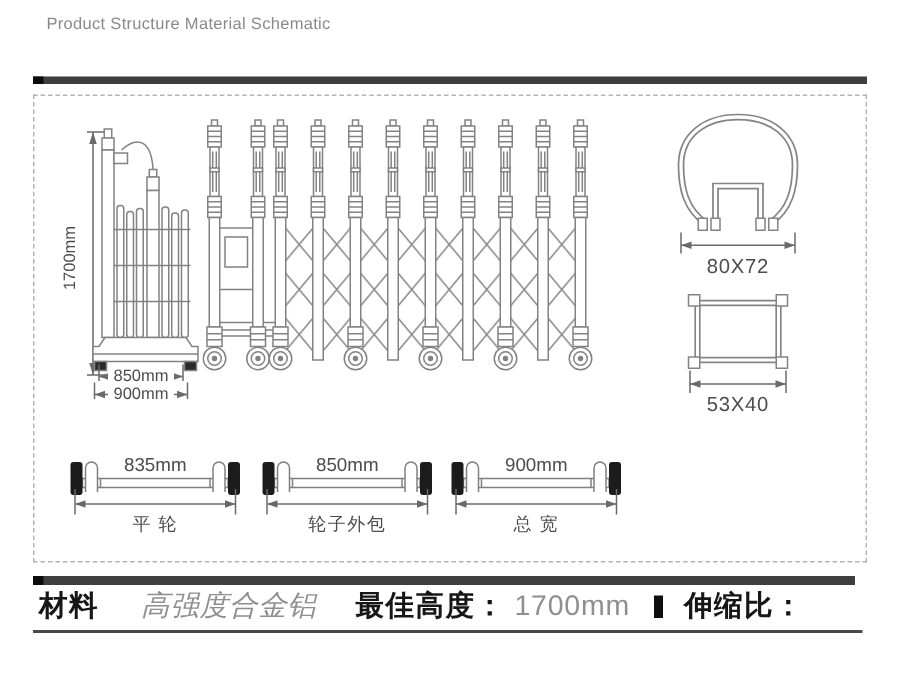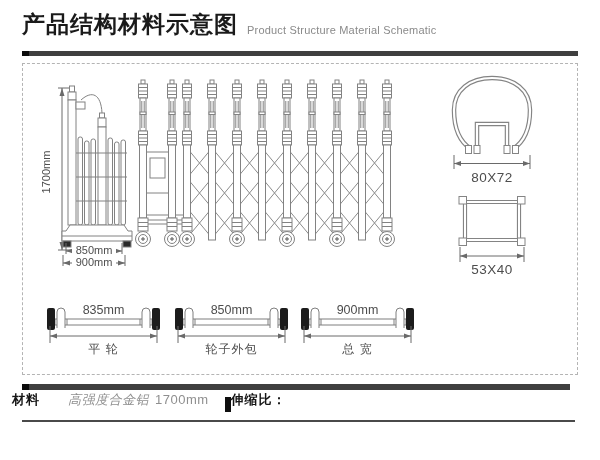--- a/index.html
+++ b/index.html
@@ -12,34 +12,33 @@
   .hdr h1{margin:0;font-size:23px;font-weight:bold;color:#1a1a1a;letter-spacing:1px;line-height:1.3;}
   .hdr .sub{font-size:11px;color:#8a8a8a;margin-left:9px;padding-bottom:4px;letter-spacing:.2px;}
   .divbar{height:5px;background:#3f3f3f;}
   .divbar .cap{position:absolute;left:0;top:0;width:7px;height:100%;background:#0b0b0b;}
 
   
   .panel{left:22px;top:63px;width:554px;height:310px;border:1px dashed #b4b4b4;background:#fff;}
 
   
   .f-bar{left:22px;top:384px;width:548px;height:6px;background:#3f3f3f;}
-  .f-row{left:12px;top:391px;width:556px;height:26px;display:flex;align-items:baseline;font-size:13px;white-space:nowrap;}
+  .f-row{left:26px;top:391px;width:556px;height:26px;display:flex;align-items:baseline;font-size:19px;white-space:nowrap;}
   .f-row .lbl{font-weight:bold;color:#161616;letter-spacing:1px;}
   .f-row .val{color:#8f8f8f;letter-spacing:.5px;}
-  .g12{margin-left:28px;font-style:italic;}.g26{margin-left:26px;}.g6{margin-left:6px;}.g16{margin-left:16px;}.g14{text-align:center;}
+  .g12{margin-left:28px;font-style:italic;}.g26{margin-left:26px;}.g6{margin-left:6px;}.g16{margin-left:16px;}.g14{margin-left:14px;text-align:center;}
   .vsep{display:inline-block;width:6px;height:15px;background:#0e0e0e;align-self:center;}
   .f-line{left:22px;top:420px;width:553px;height:2px;background:#4a4a4a;}
 
   svg text{fill:#4d4d4d;}
 </style>
 </head>
 <body>
 
 <div class="abs hdr">
-  <h1>产品结构材料示意图</h1>
   <span class="sub">Product Structure Material Schematic</span>
 </div>
 <div class="abs divbar" style="left:22px;top:51px;width:556px;">
     <span class="cap"></span>
   </div>
 
 <div class="abs panel"></div>
 
 <svg class="abs" style="left:30px;top:75px;" width="110" height="200" viewBox="0 0 110 200">
   <g stroke="#828282" fill="none" stroke-width="1">
@@ -275,17 +274,18 @@
   <text x="57.5" y="16" text-anchor="middle" font-size="12.5">900mm</text>
   <text x="57.5" y="55" text-anchor="middle" font-size="12" letter-spacing="1">总 宽</text>
 </svg>
 
 <div class="abs f-bar">
     <span class="cap" style="position:absolute;width:7px;height:6px;background:#0b0b0b;"></span>
   </div>
 <div class="abs f-row">
   <span class="lbl">材料</span>
   <span class="val g12">高强度合金铝</span>
+  <span class="lbl g26">最佳高度：</span>
   <span class="val g6">1700mm</span>
   <span class="vsep g16"></span>
   <span class="lbl g14">伸缩比：</span>
 </div>
 <div class="abs f-line"></div>
 
 </body></html>

